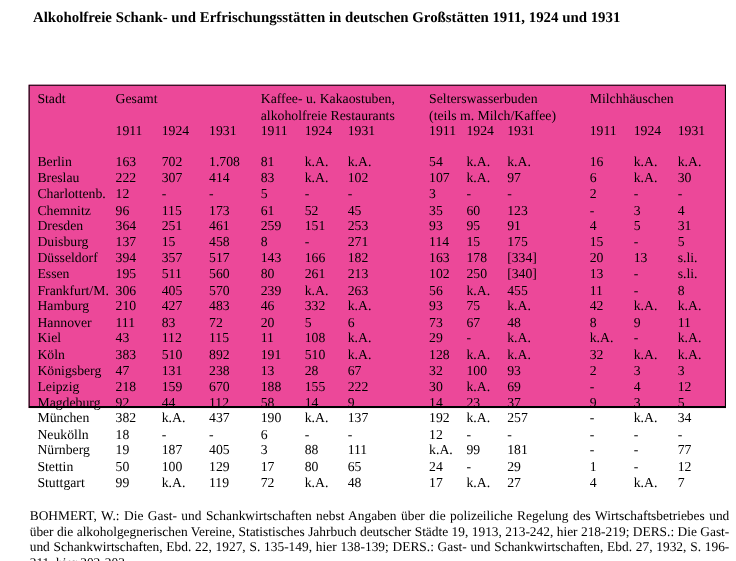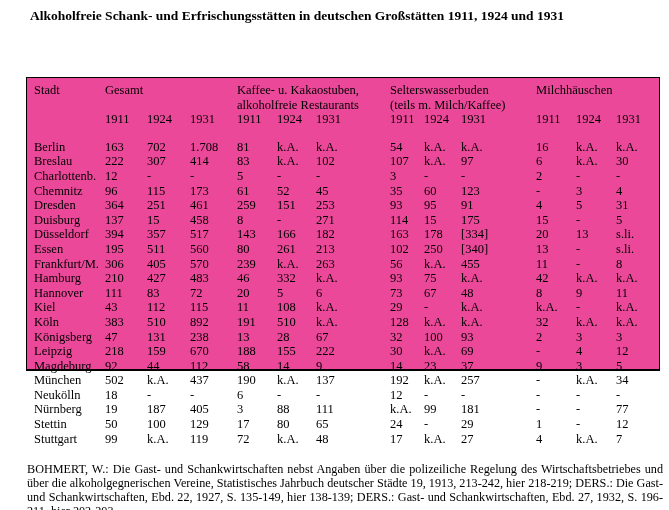--- a/index.html
+++ b/index.html
@@ -357,21 +357,21 @@
           <td>9</td>
           <td>14</td>
           <td>23</td>
           <td>37</td>
           <td>9</td>
           <td>3</td>
           <td>5</td>
         </tr>
         <tr>
           <td class="stadt">München</td>
-          <td>502</td>
+          <td>382</td>
           <td>k.A.</td>
           <td>437</td>
           <td>190</td>
           <td>k.A.</td>
           <td>137</td>
           <td>192</td>
           <td>k.A.</td>
           <td>257</td>
           <td>-</td>
           <td>k.A.</td>

